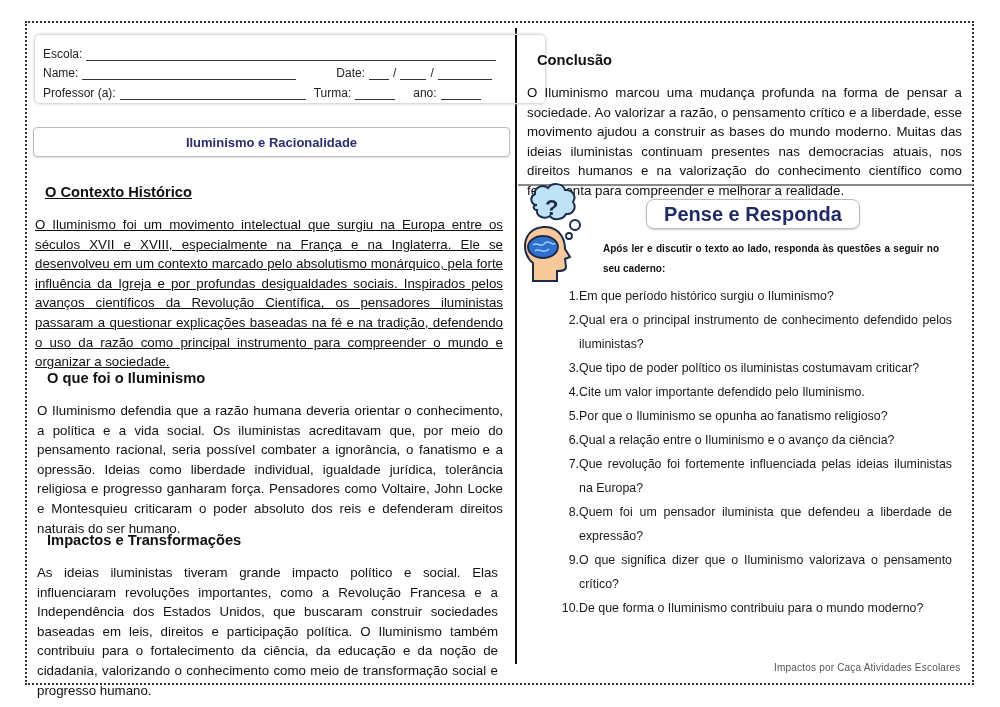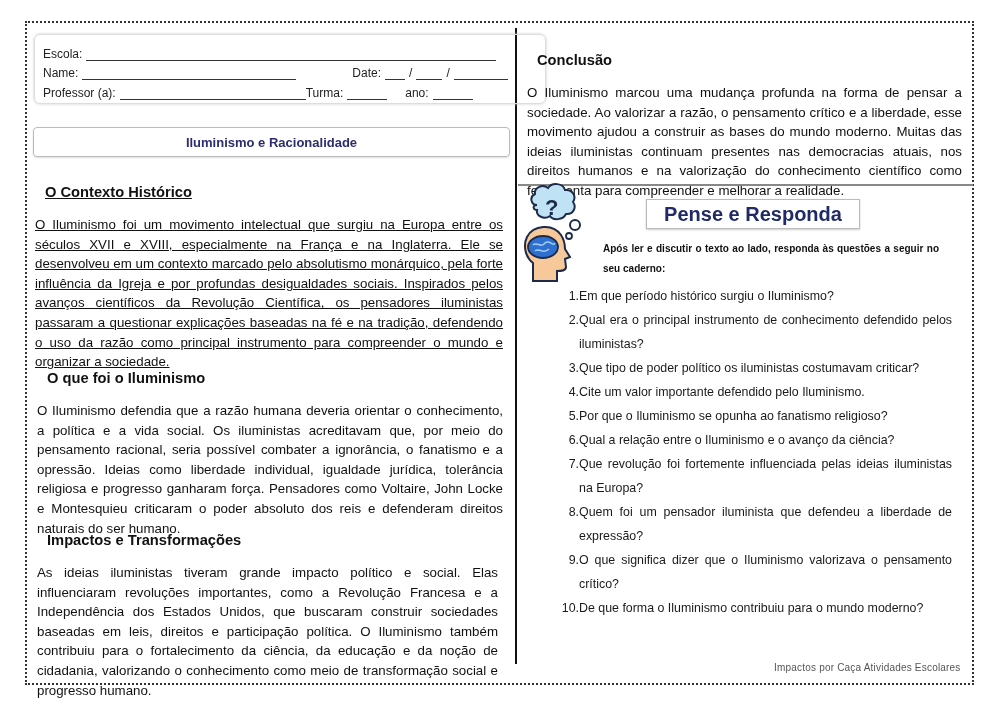--- a/index.html
+++ b/index.html
@@ -12,21 +12,21 @@
   .form-row { display:flex; align-items:flex-end; height:19.5px; }
   .line { border-bottom:1px solid #333; height:12px; display:inline-block; margin-left:4px; }
   .lbl { white-space:nowrap; }
 
   .title-box { position:absolute; left:33px; top:127px; width:477px; height:30px; border:1px solid #bbb; border-radius:4px; box-sizing:border-box; display:flex; align-items:center; justify-content:center; font-weight:bold; font-size:13px; color:#2c2c6e; box-shadow:0 1px 2px #ddd; }
 
   .section { position:absolute; font-size:13.3px; line-height:19.6px; text-align:justify; }
   .section h2 { margin:14px; font-size:14.7px; font-weight:bold; line-height:18px; color:#111; }
   .section p { margin:4px; }
 
-  .pense-box { position:absolute; left:646px; top:199px; width:214px; height:30px; border:1px solid #bbb; border-radius:0; box-sizing:border-box; display:flex; align-items:center; justify-content:center; font-weight:bold; font-size:20px; color:#1f2a66; box-shadow:0 1px 2px #ccc; }
+  .pense-box { position:absolute; left:646px; top:199px; width:214px; height:30px; border:1px solid #bbb; border-radius:8px; box-sizing:border-box; display:flex; align-items:center; justify-content:center; font-weight:bold; font-size:20px; color:#1f2a66; box-shadow:0 1px 2px #ccc; }
   .instr { position:absolute; left:603px; top:239px; width:336px; font-weight:bold; font-size:10px; line-height:20px; text-align:justify; color:#111; }
   .right-hr { position:absolute; left:518px; top:184px; width:455px; height:2px; background:#888; }
 
   .questions { position:absolute; left:564px; top:284px; width:388px; list-style:none; margin:0; padding:0; font-size:12.4px; line-height:24px; color:#1a1a1a; }
   .questions li { display:flex; text-align:justify; }
   .qnum { width:15px; flex:none; text-align:right; margin-right:0px; }
   .qtext { flex:1; }
 
   .footer { position:absolute; left:774px; top:662px; font-size:10px; color:#555; letter-spacing:0.2px; }
   .icon-wrap { position:absolute; left:523px; top:183px; width:72px; height:100px; }
@@ -38,31 +38,31 @@
 <div class="col-divider"></div>
 
 <div class="header-box">
   <div class="form-row">
     <span class="lbl">Escola:</span>
     <span class="line" style="width:410px"></span>
   </div>
   <div class="form-row">
     <span class="lbl">Name:</span>
     <span class="line" style="width:214px"></span>
-    <span class="lbl" style="margin-left:56px">Date:</span>
+    <span class="lbl" style="margin-left:40px">Date:</span>
     <span class="line" style="width:20px"></span>
     <span class="lbl" style="margin-left:4px">/</span>
     <span class="line" style="width:26px"></span>
     <span class="lbl" style="margin-left:4px">/</span>
     <span class="line" style="width:54px"></span>
   </div>
   <div class="form-row">
     <span class="lbl">Professor (a):</span>
     <span class="line" style="width:186px"></span>
-    <span class="lbl" style="margin-left:0">Turma:</span>
+    <span class="lbl" style="margin-left:8px">Turma:</span>
     <span class="line" style="width:40px"></span>
     <span class="lbl" style="margin-left:18px">ano:</span>
     <span class="line" style="width:40px"></span>
   </div>
 </div>
 
 <div class="title-box">Iluminismo e Racionalidade</div>
 
 <div class="section" style="left:31px; top:169px; width:476px;text-decoration:underline;">
   <h2>O Contexto Histórico</h2>

